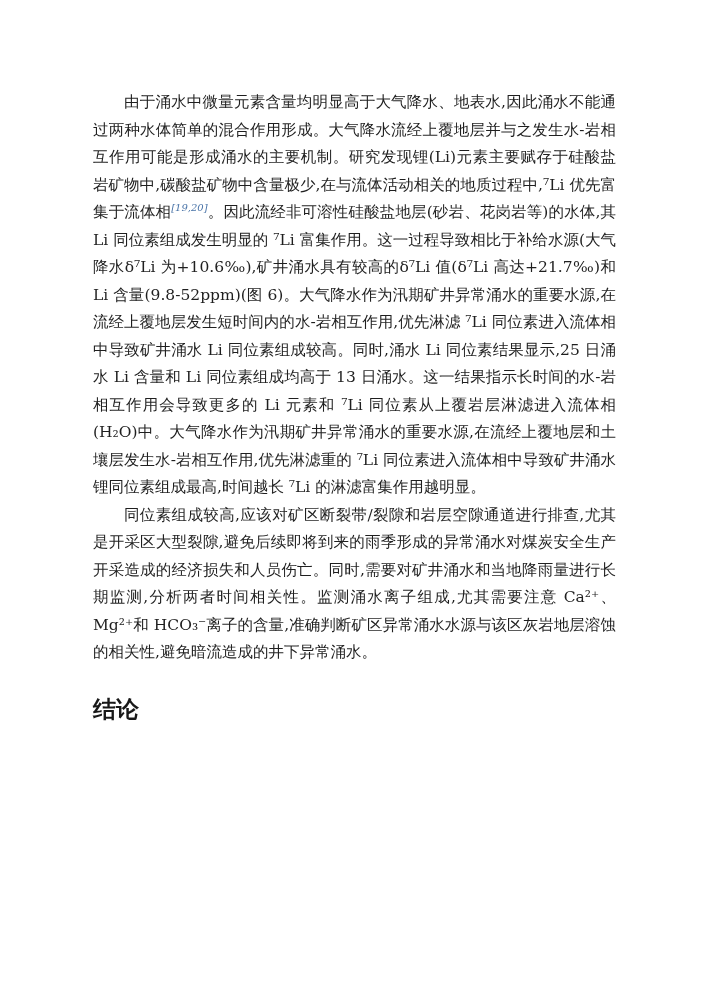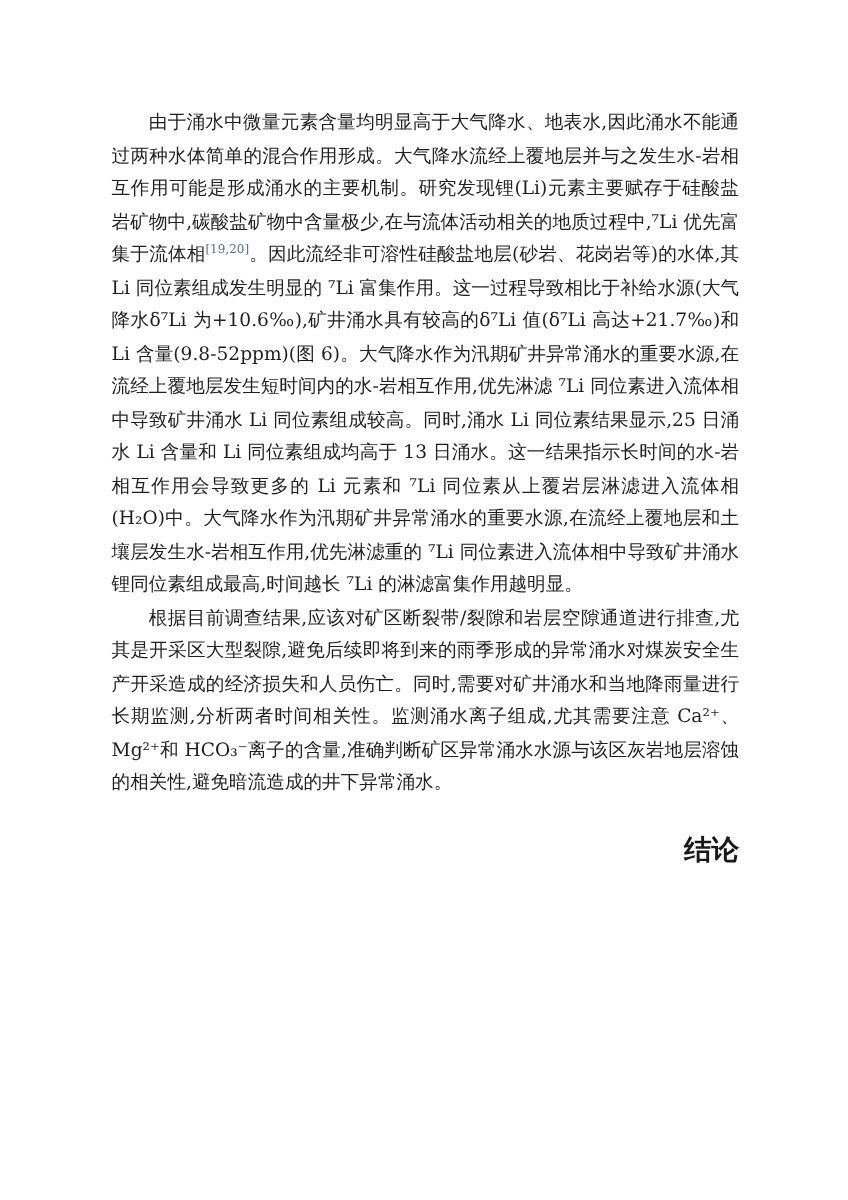--- a/index.html
+++ b/index.html
@@ -30,39 +30,39 @@
     text-justify: inter-ideograph;
     text-indent: 2em;
     word-break: normal;
   }
   sup.cite {
     font-size: 10px;
     line-height: 0;
     vertical-align: super;
     color: #4a74a8;
     cursor: pointer;
+    font-style: italic;
   }
   h2.section-heading {
     margin: 27px 0 29px 0;
     font-size: 23px;
     line-height: 30px;
     font-weight: bold;
     font-family: "DejaVu Sans", "Liberation Sans", sans-serif;
     color: #181818;
     text-indent: 0;
-    text-align: right;
   }
 </style>
 </head>
 <body>
 
 <div class="page">
   <div class="content">
 
     <p class="body-para"><span>由于涌水中微量元素含量均明显高于大气降水、地表水,因此涌水不能通过两种水体简单的混合作用形成。大气降水流经上覆地层并与之发生水-岩相互作用可能是形成涌水的主要机制。研究发现锂(Li)元素主要赋存于硅酸盐岩矿物中,碳酸盐矿物中含量极少,在与流体活动相关的地质过程中,⁷Li 优先富集于流体相</span><sup class="cite">[19,20]</sup><span>。因此流经非可溶性硅酸盐地层(砂岩、花岗岩等)的水体,其 Li 同位素组成发生明显的 ⁷Li 富集作用。这一过程导致相比于补给水源(大气降水δ⁷Li 为+10.6‰),矿井涌水具有较高的δ⁷Li 值(δ⁷Li 高达+21.7‰)和 Li 含量(9.8-52ppm)(图 6)。大气降水作为汛期矿井异常涌水的重要水源,在流经上覆地层发生短时间内的水-岩相互作用,优先淋滤 ⁷Li 同位素进入流体相中导致矿井涌水 Li 同位素组成较高。同时,涌水 Li 同位素结果显示,25 日涌水 Li 含量和 Li 同位素组成均高于 13 日涌水。这一结果指示长时间的水-岩相互作用会导致更多的 Li 元素和 ⁷Li 同位素从上覆岩层淋滤进入流体相(H₂O)中。大气降水作为汛期矿井异常涌水的重要水源,在流经上覆地层和土壤层发生水-岩相互作用,优先淋滤重的 ⁷Li 同位素进入流体相中导致矿井涌水锂同位素组成最高,时间越长 ⁷Li 的淋滤富集作用越明显。</span></p>
 
-    <p class="body-para">根据目前调查结果,应该对矿区断裂带/裂隙和岩层空隙通道进行排查,尤其是开采区大型裂隙,避免后续即将到来的雨季形成的异常涌水对煤炭安全生产开采造成的经济损失和人员伤亡。同时,需要对矿井涌水和当地降雨量进行长期监测,分析两者时间相关性。监测涌水离子组成,尤其需要注意 Ca²⁺、Mg²⁺和 HCO₃⁻离子的含量,准确判断矿区异常涌水水源与该区灰岩地层溶蚀的相关性,避免暗流造成的井下异常涌水。</p>
+    <p class="body-para">同位素组成较高,应该对矿区断裂带/裂隙和岩层空隙通道进行排查,尤其是开采区大型裂隙,避免后续即将到来的雨季形成的异常涌水对煤炭安全生产开采造成的经济损失和人员伤亡。同时,需要对矿井涌水和当地降雨量进行长期监测,分析两者时间相关性。监测涌水离子组成,尤其需要注意 Ca²⁺、Mg²⁺和 HCO₃⁻离子的含量,准确判断矿区异常涌水水源与该区灰岩地层溶蚀的相关性,避免暗流造成的井下异常涌水。</p>
 
     <h2 class="section-heading">结论</h2>
 
 
   </div>
 </div>
 
 </body></html>

